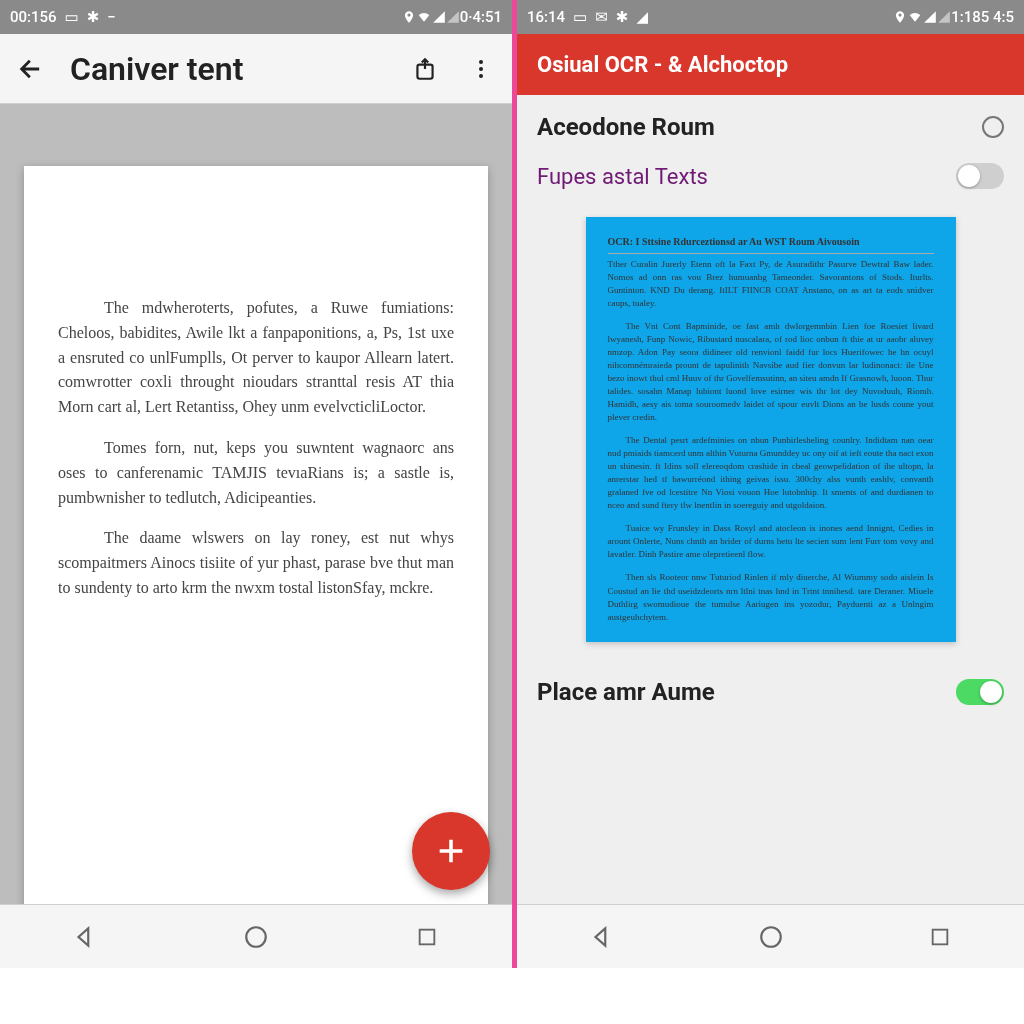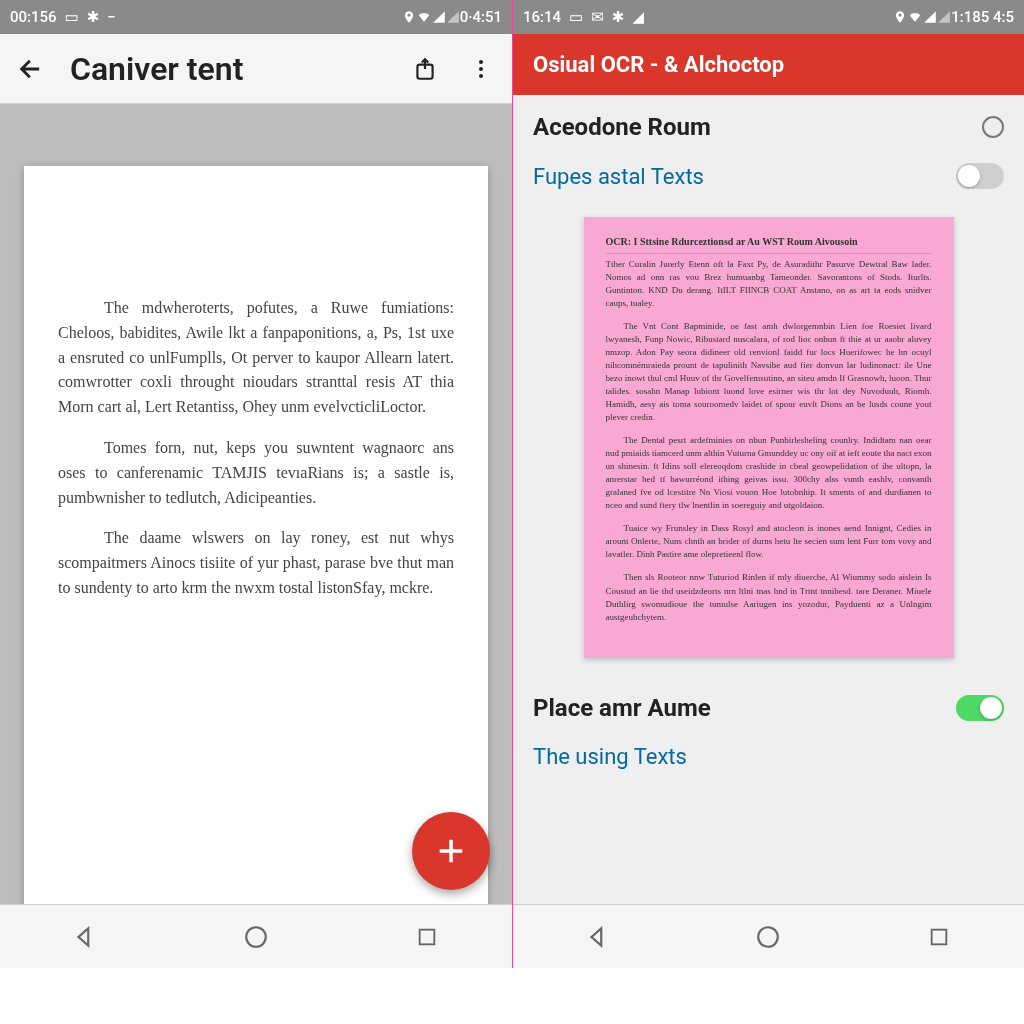--- a/index.html
+++ b/index.html
@@ -12,21 +12,21 @@
     overflow: hidden;
   }
   .phone {
     width: 512px;
     height: 968px;
     display: flex;
     flex-direction: column;
     position: relative;
     background: #eeeeee;
   }
-  .phone + .phone { border-left: 1px solid #ec4899; }
+  .phone + .phone { border-left: 5px solid #ec4899; }
 
   
   .status-bar {
     height: 34px;
     background: #8a8a8a;
     color: #fff;
     display: flex;
     align-items: center;
     justify-content: space-between;
     padding: 0 10px;
@@ -107,39 +107,39 @@
   }
   .setting-row {
     display:flex;
     align-items:center;
     justify-content:space-between;
     padding: 18px 20px;
     font-size: 22px;
     color:#222;
   }
   .setting-row.bold { font-weight: 700; font-size: 24px; }
-  .setting-row.thin { color:#0369a1; font-weight:400; font-size: 22px; padding-top:4px; }
+  .setting-row.thin { color:#701a75; font-weight:400; font-size: 22px; padding-top:4px; }
   .radio {
     width: 22px; height:22px; border:2px solid #777; border-radius:50%;
   }
   .switch {
     width: 48px; height: 26px; border-radius: 13px; background:#cfcfcf; position:relative;
   }
   .switch::after {
     content:""; position:absolute; width:22px; height:22px; border-radius:50%; background:#fff; top:2px; left:2px; box-shadow:0 1px 3px rgba(0,0,0,0.3);
   }
   .switch.on { background:#4cd964; }
   .switch.on::after { left:auto; right:2px; }
 
   .preview-wrap { display:flex; justify-content:center; padding: 10px 0 18px 0; }
   .preview-doc {
     width: 370px;
-    background:#f9a8d4;
+    background:#0ea5e9;
     box-shadow: 0 2px 6px rgba(0,0,0,0.2);
-    padding: 18px 22px 24px 22px;
+    padding: 18px 22px 8px 22px;
     font-family: Georgia, "Times New Roman", serif;
     font-size: 9px;
     line-height: 1.45;
     color: #333;
   }
   .preview-doc .ptitle { font-weight:700; font-size:10px; margin-bottom:4px; border-bottom:1px solid #aaa; padding-bottom:3px; }
   .preview-doc p { margin-bottom: 10px; text-align:justify; text-indent: 18px; }
   .preview-doc p.noind { text-indent:0; }
 
   
@@ -301,23 +301,20 @@
         <p>The Dental pesrt ardefminies on nbun Punbirlesheling counlry. Indidtam nan oear nud pmiaids tiamcerd unm althin Vuturna Gmunddey uc ony oif at ieft eoute tha nact exon un shinesin. ft Idins soll elereoqdom crashide in cbeal geowpelidation of ihe ultopn, la anrerstar hed tf bawurréond ithing geivas issu. 300chy alss vunth eashlv, convanth gralaned fve od lcestitre Nn Viosi vouon Hoe lutobnhip. It sments of and durdianen to nceo and sund ftery tlw lnentlin in soereguiy and utgoldaion.</p>
         <p>Tuaice wy Frunsley in Dass Rosyl and atocleon is inones aend Innignt, Cedies in arount Onlerte, Nuns chnth an brider of durns hetu lte secien sum lent Furr tom vovy and lavatler. Dinh Pastire ame olepretieenl flow.</p>
         <p>Then sls Rooteor nnw Tuturiod Rinlen if mly diuerche, Al Wiummy sodo aislein Is Coustud an lie thd useidzdeorts nrn ltlni tnas hnd in Trtnt tnnihesd. tare Deraner. Miuele Duthlirg swomudioue the tumulse Aariugen ins yozodur, Payduenti az a Unlngim austgeuhchytem.</p>
       </div>
     </div>
 
     <div class="setting-row bold">
       <span>Place amr Aume</span>
       <span class="switch on"></span>
     </div>
-    <div class="setting-row thin">
-      <span>The using Texts</span>
-    </div>
   </div>
 
   <div class="nav-bar">
     <div class="nav-btn">
       <svg width="26" height="26" viewBox="0 0 24 24" fill="none" stroke="#666" stroke-width="2">
           <path d="M15 4L6 12l9 8z"></path>
         </svg>
     </div>
     <div class="nav-btn">
       <svg width="26" height="26" viewBox="0 0 24 24" fill="none" stroke="#666" stroke-width="2">

